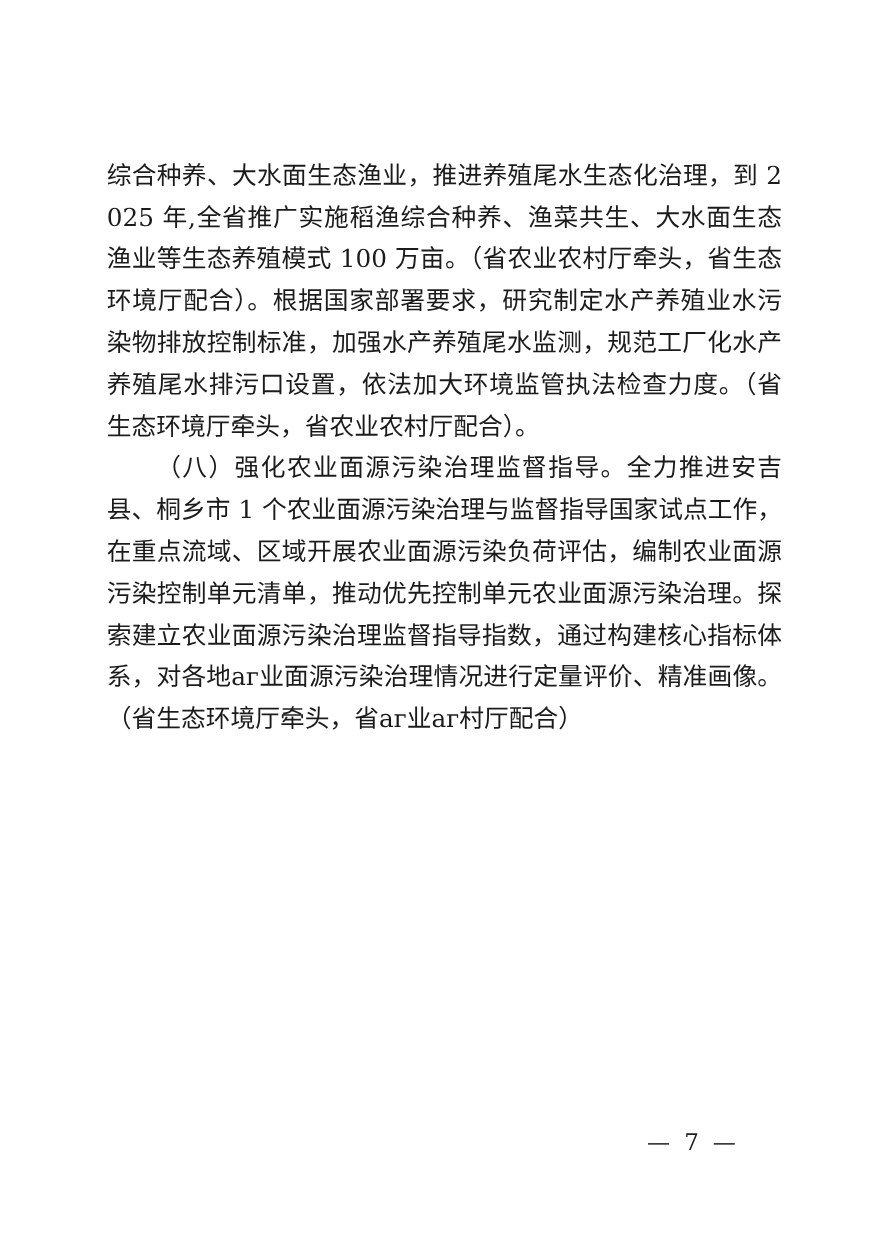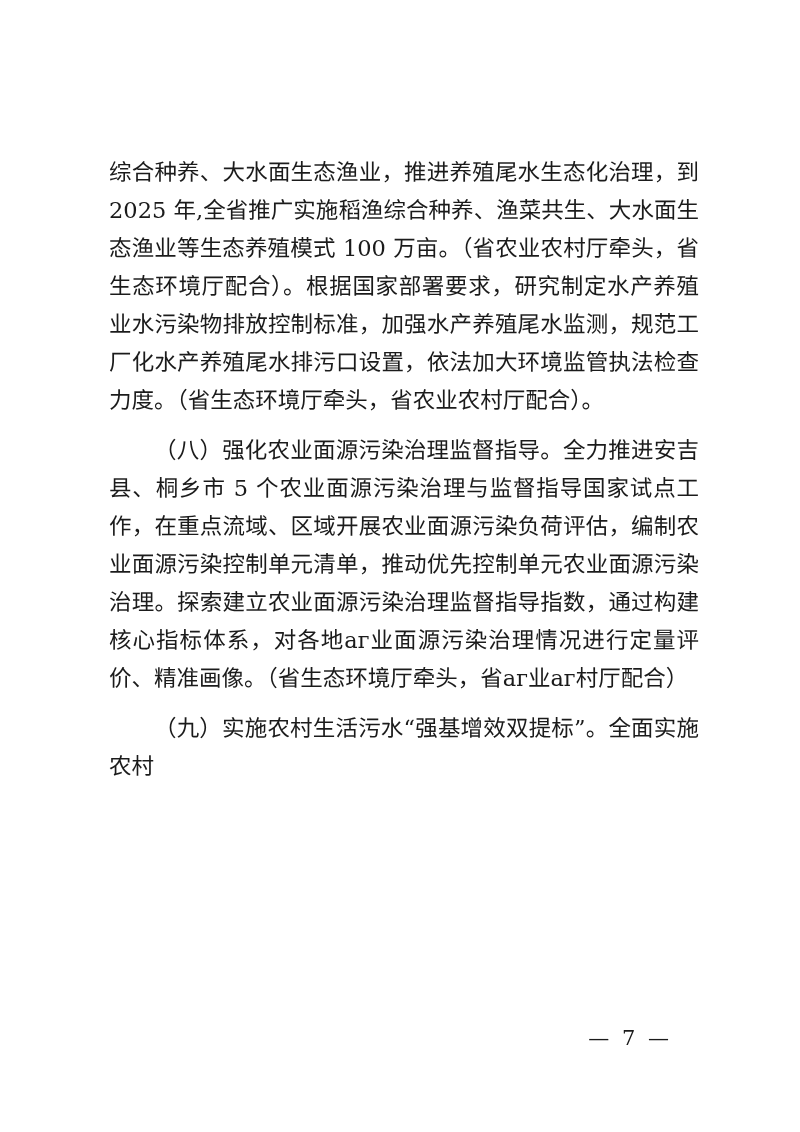--- a/index.html
+++ b/index.html
@@ -25,21 +25,21 @@
     top: 141px;
     width: 614px;
     color: #1b1b1b;
     font-size: 22.5px;
     line-height: 38px;
     text-align: justify;
     text-justify: inter-ideograph;
     word-break: break-all;
   }
   .para {
-    margin: 12px;
+    margin: 0;
     padding: 0;
   }
   .para.indent {
     text-indent: 2em;
   }
   .page-number {
     position: absolute;
     top: 1026px;
     right: 128px;
     color: #1b1b1b;
@@ -47,17 +47,16 @@
     letter-spacing: 3px;
     white-space: nowrap;
   }
 </style>
 </head>
 <body>
 
 <div class="page">
   <div class="body-text">
     <p class="para">综合种养、大水面生态渔业，推进养殖尾水生态化治理，到 2025 年,全省推广实施稻渔综合种养、渔菜共生、大水面生态渔业等生态养殖模式 100 万亩。（省农业农村厅牵头，省生态环境厅配合）。根据国家部署要求，研究制定水产养殖业水污染物排放控制标准，加强水产养殖尾水监测，规范工厂化水产养殖尾水排污口设置，依法加大环境监管执法检查力度。（省生态环境厅牵头，省农业农村厅配合）。</p>
-    <p class="para indent">（八）强化农业面源污染治理监督指导。全力推进安吉县、桐乡市 5 个农业面源污染治理与监督指导国家试点工作，在重点流域、区域开展农业面源污染负荷评估，编制农业面源污染控制单元清单，推动优先控制单元农业面源污染治理。探索建立农业面源污染治理监督指导指数，通过构建核心指标体系，对各地аг业面源污染治理情况进行定量评价、精准画像。（省生态环境厅牵头，省аг业аг村厅配合）</p>
-    <p class="para indent">（九）实施农村生活污水“强基增效双提标”。全面实施农村</p>
+    <p class="para indent">（八）强化农业面源污染治理监督指导。全力推进安吉县、桐乡市 1 个农业面源污染治理与监督指导国家试点工作，在重点流域、区域开展农业面源污染负荷评估，编制农业面源污染控制单元清单，推动优先控制单元农业面源污染治理。探索建立农业面源污染治理监督指导指数，通过构建核心指标体系，对各地аг业面源污染治理情况进行定量评价、精准画像。（省生态环境厅牵头，省аг业аг村厅配合）</p>
   </div>
   <div class="page-number">— 7 —</div>
 </div>
 
 </body></html>

